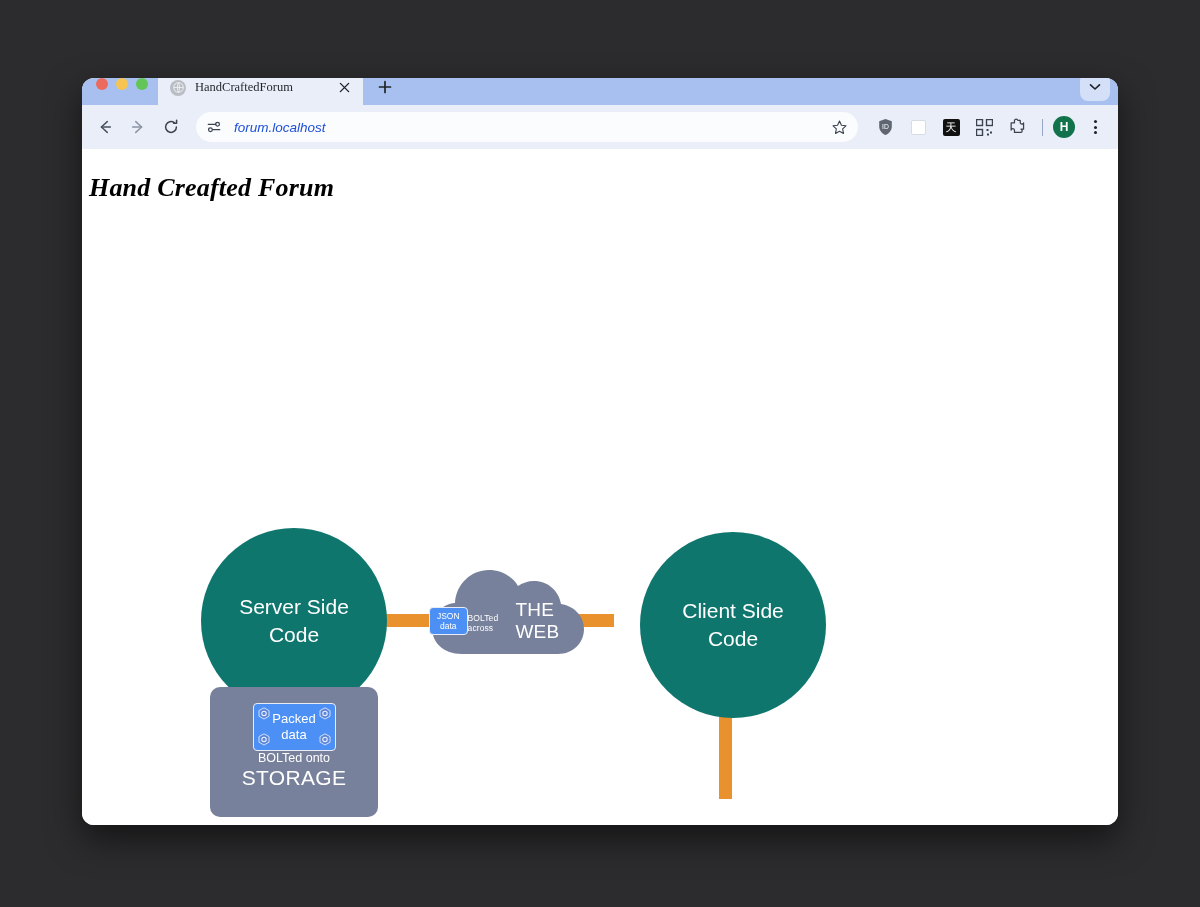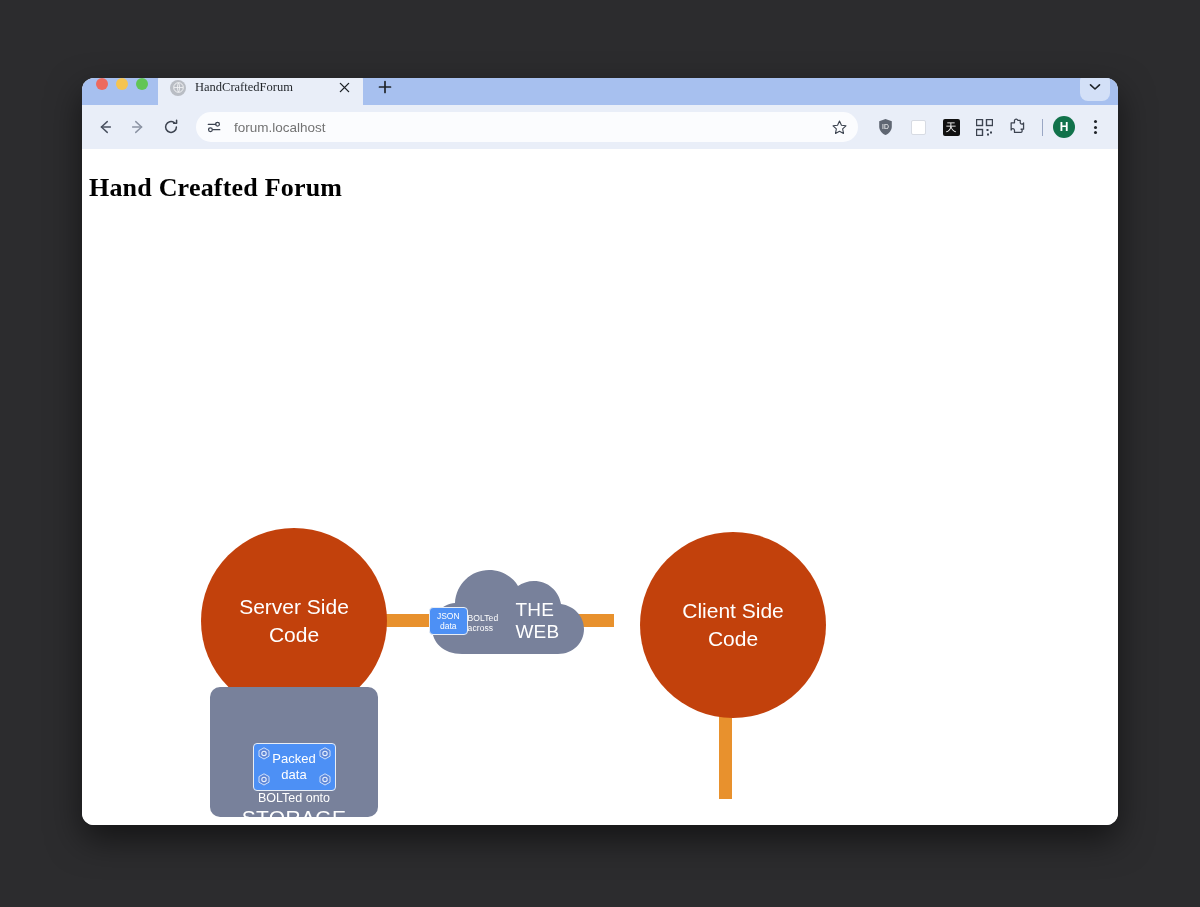--- a/index.html
+++ b/index.html
@@ -129,25 +129,26 @@
   }
   .site-info {
     width: 24px; height: 24px;
     border-radius: 50%;
     display: flex; align-items: center; justify-content: center;
     flex: 0 0 auto;
   }
   .omnibox-url {
     flex: 1 1 auto;
     font-size: 13.5px;
-    color: #737373;
+    color: #1d4ed8;
     padding-left: 8px;
     white-space: nowrap;
     overflow: hidden;
     text-overflow: ellipsis;
+    font-style: italic;
   }
   .bookmark-btn {
     width: 26px; height: 26px;
     display: flex; align-items: center; justify-content: center;
     flex: 0 0 auto;
     margin-right: 2px;
   }
   .ext-icon {
     width: 26px; height: 26px;
     display: flex; align-items: center; justify-content: center;
@@ -204,20 +205,21 @@
   }
   .page-title {
     position: absolute;
     left: 7px;
     top: 24px;
     font-family: "Liberation Serif", serif;
     font-weight: bold;
     font-size: 26px;
     color: #000000;
     letter-spacing: 0.2px;
+    font-style: italic;
   }
 
   .diagram {
     position: absolute;
     left: 0px;
     top: 100px;
     width: 720px;
     height: 420px;
   }
 
@@ -229,21 +231,21 @@
   .conn-h-left  { left: 297px; top: 365px; width: 72px;  height: 13px; }
   .conn-h-right { left: 458px; top: 365px; width: 74px;  height: 13px; }
   .conn-v-left  { left: 196px; top: 420px; width: 13px;  height: 130px; }
   .conn-v-right { left: 637px; top: 420px; width: 13px;  height: 130px; }
 
   
   .node-circle {
     position: absolute;
     width: 186px; height: 186px;
     border-radius: 50%;
-    background: #c2410c;
+    background: #0f766e;
     color: #ffffff;
     display: flex;
     align-items: center;
     justify-content: center;
     text-align: center;
     font-size: 21px;
     line-height: 1.35;
     z-index: 2;
   }
   .circle-server { left: 119px; top: 279px; }
@@ -313,21 +315,20 @@
 
   .chip-big {
     width: 83px;
     min-height: 48px;
     padding: 5px 4px;
     font-size: 13px;
     display: flex;
     flex-direction: column;
     align-items: center;
     justify-content: center;
-    margin-top: 40px;
   }
   .box-sub {
     color: #ffffff;
     font-size: 12.5px;
   }
   .box-main {
     color: #ffffff;
     font-size: 21px;
     margin-top: 1px;
     letter-spacing: 0.3px;

